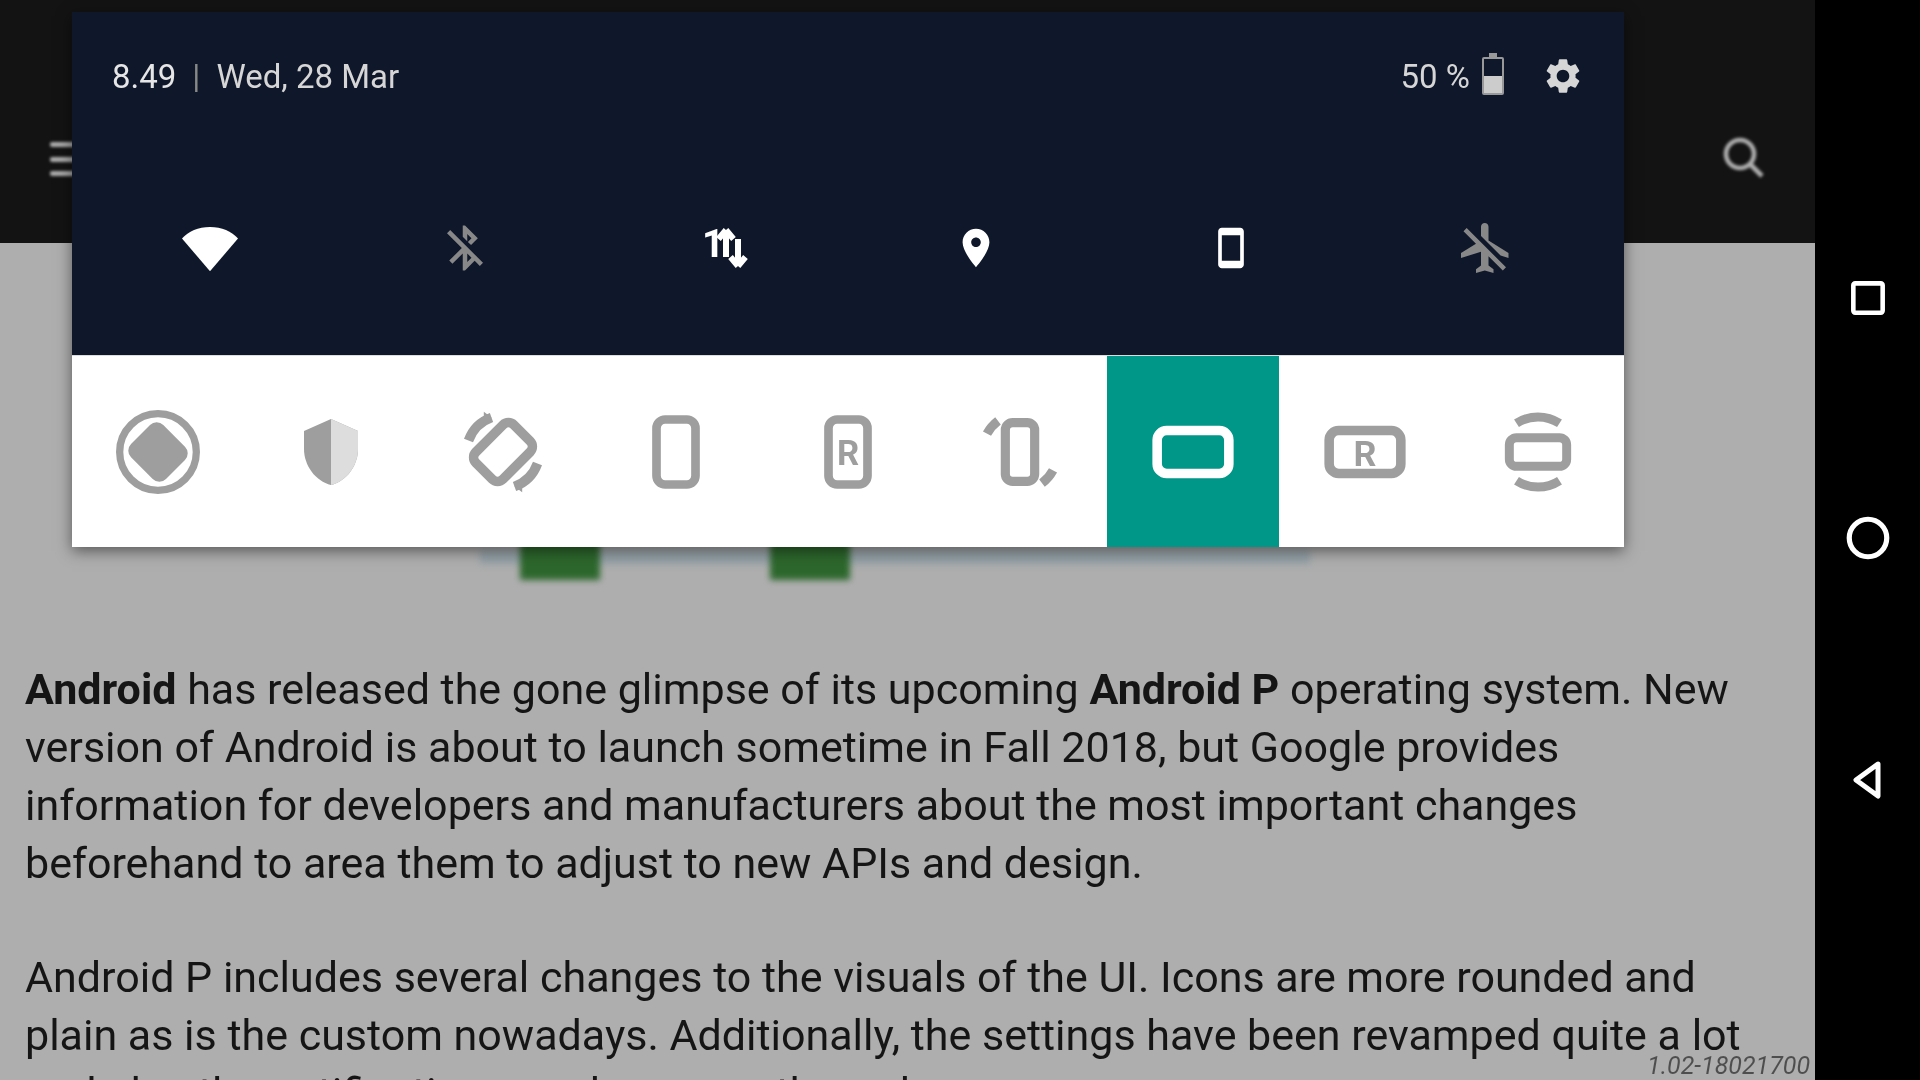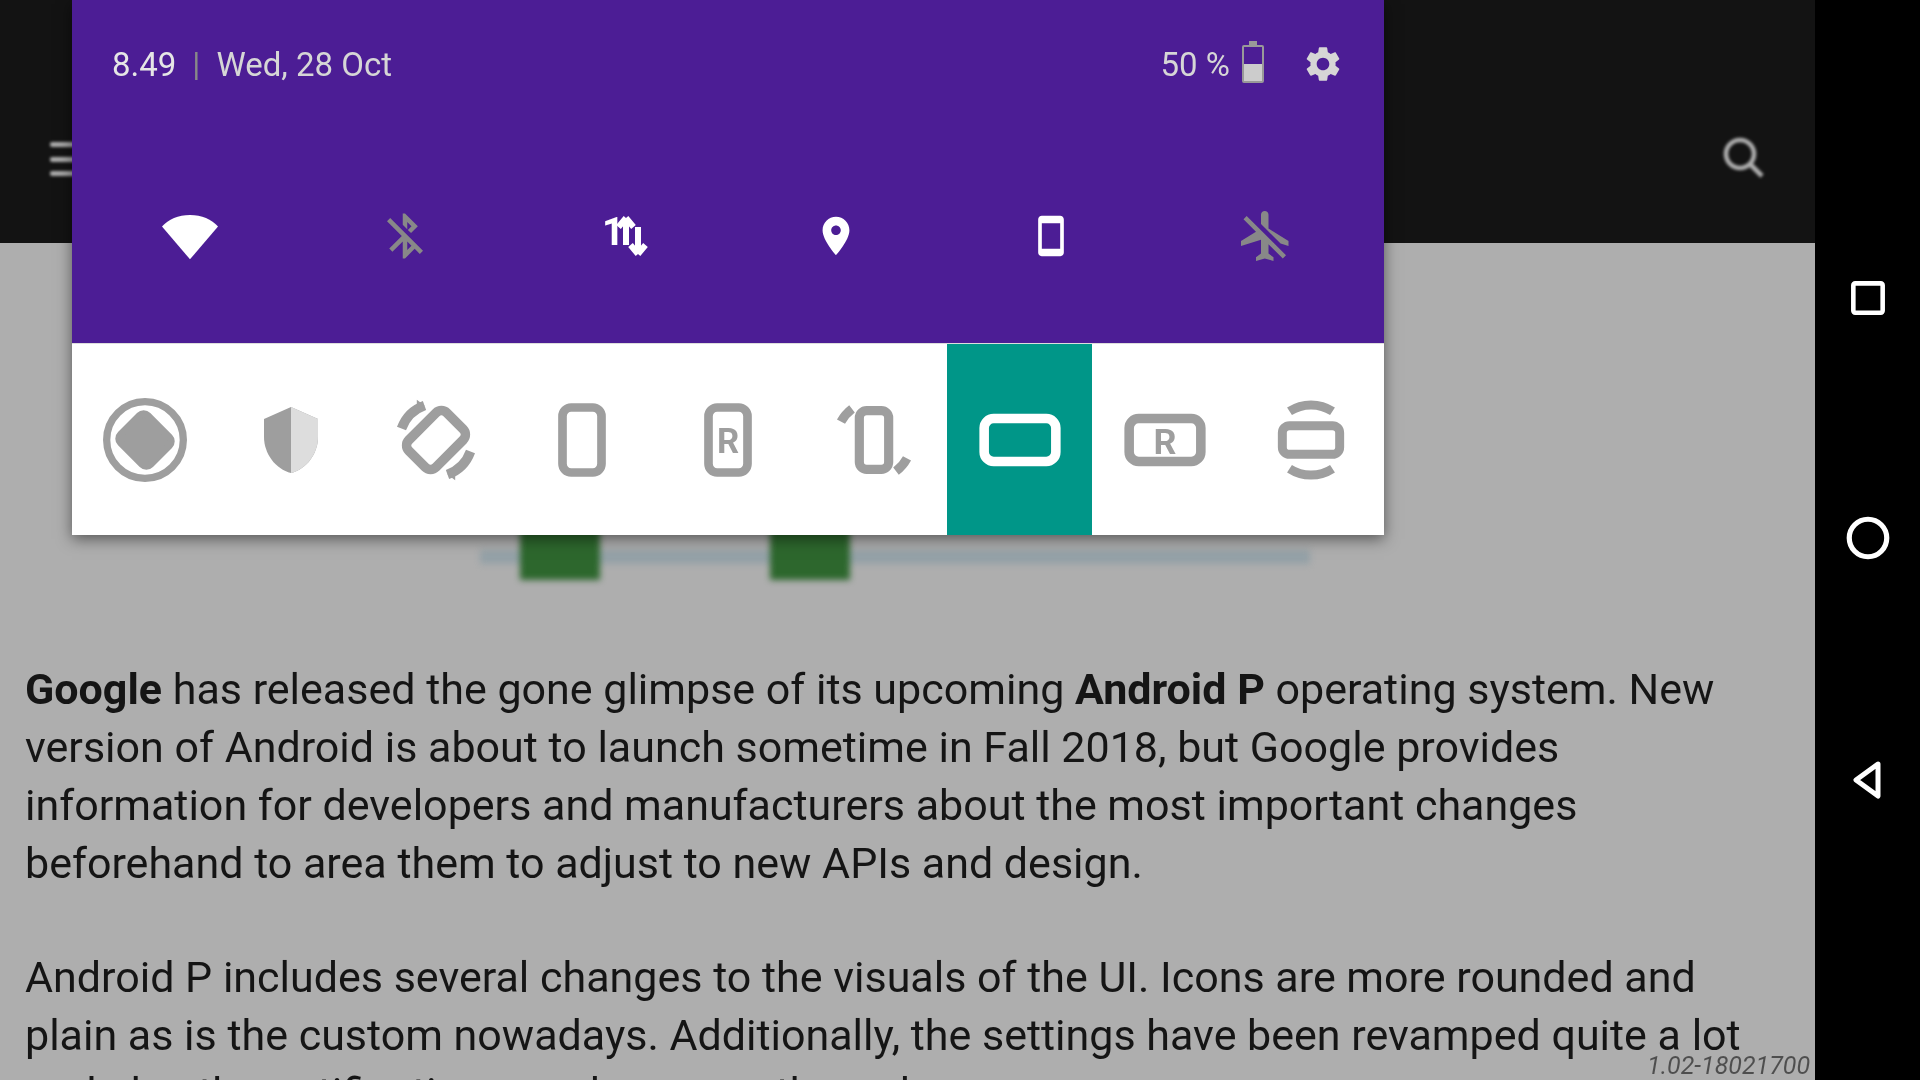--- a/index.html
+++ b/index.html
@@ -91,24 +91,24 @@
     position: absolute;
     bottom: 0;
     right: 110px;
     font-size: 25px;
     color: rgba(0,0,0,0.55);
     font-style: italic;
   }
   
   .qs-panel {
     position: absolute;
-    top: 0;
+    top: 12px;
     left: 72px;
-    width: 1312px;
-    background: #4c1d95;
+    width: 1552px;
+    background: #0f172a;
     box-shadow: 0 4px 14px rgba(0,0,0,0.5);
   }
   
   .qs-header {
     display: flex;
     align-items: center;
     padding: 0 40px;
     height: 128px;
     color: #d6d6d6;
     font-size: 33px;
@@ -214,31 +214,31 @@
   <div class="bg-img-strip">
     <div class="blue-strip"></div>
     <div class="green-block" style="left:40px;top:0;width:80px;height:80px"></div>
     <div class="green-block" style="left:290px;top:0;width:80px;height:80px"></div>
   </div>
 </div>
 
 <div class="dim-overlay"></div>
 
 <div class="bg-article">
-  <p id="para1"><b>Google</b><span> has released the gone glimpse of its upcoming </span><b>Android P</b><span> operating system. New version of Android is about to launch sometime in Fall 2018, but Google provides information for developers and manufacturers about the most important changes beforehand to area them to adjust to new APIs and design.</span></p>
+  <p id="para1"><b>Android</b><span> has released the gone glimpse of its upcoming </span><b>Android P</b><span> operating system. New version of Android is about to launch sometime in Fall 2018, but Google provides information for developers and manufacturers about the most important changes beforehand to area them to adjust to new APIs and design.</span></p>
   <p>Android P includes several changes to the visuals of the UI. Icons are more rounded and plain as is the custom nowadays. Additionally, the settings have been revamped quite a lot and also the notification area has gone through some</p>
 </div>
 
 <div class="version-text">1.02-18021700</div>
 
 <div class="qs-panel">
   <div class="qs-header">
     <span class="time">8.49</span>
     <span class="sep">|</span>
-    <span>Wed, 28 Oct</span>
+    <span>Wed, 28 Mar</span>
     <span class="spacer"></span>
     <span class="battery-pct">50 %</span>
     <span class="battery-icon"></span>
     <span>
       <svg width="42" height="42" viewBox="0 0 24 24" fill="#d6d6d6">
         <path d="M19.14 12.94c.04-.3.06-.61.06-.94 0-.32-.02-.64-.07-.94l2.03-1.58c.18-.14.23-.41.12-.61l-1.92-3.32c-.12-.22-.37-.29-.59-.22l-2.39.96c-.5-.38-1.03-.7-1.62-.94l-.36-2.54c-.04-.24-.24-.41-.48-.41h-3.84c-.24 0-.43.17-.47.41l-.36 2.54c-.59.24-1.13.57-1.62.94l-2.39-.96c-.22-.08-.47 0-.59.22L2.74 8.87c-.12.21-.08.47.12.61l2.03 1.58c-.05.3-.07.63-.07.94 0 .31.02.64.06.94l-2.03 1.58c-.18.14-.23.41-.12.61l1.92 3.32c.12.22.37.29.59.22l2.39-.96c.5.38 1.03.7 1.62.94l.36 2.54c.05.24.24.41.48.41h3.84c.24 0 .44-.17.47-.41l.36-2.54c.59-.24 1.13-.56 1.62-.94l2.39.96c.22.08.47 0 .59-.22l1.92-3.32c.12-.22.07-.47-.12-.61l-2.01-1.58zM12 15.6c-1.98 0-3.6-1.62-3.6-3.6s1.62-3.6 3.6-3.6 3.6 1.62 3.6 3.6-1.62 3.6-3.6 3.6z"></path>
       </svg>
     </span>
   </div>
 

